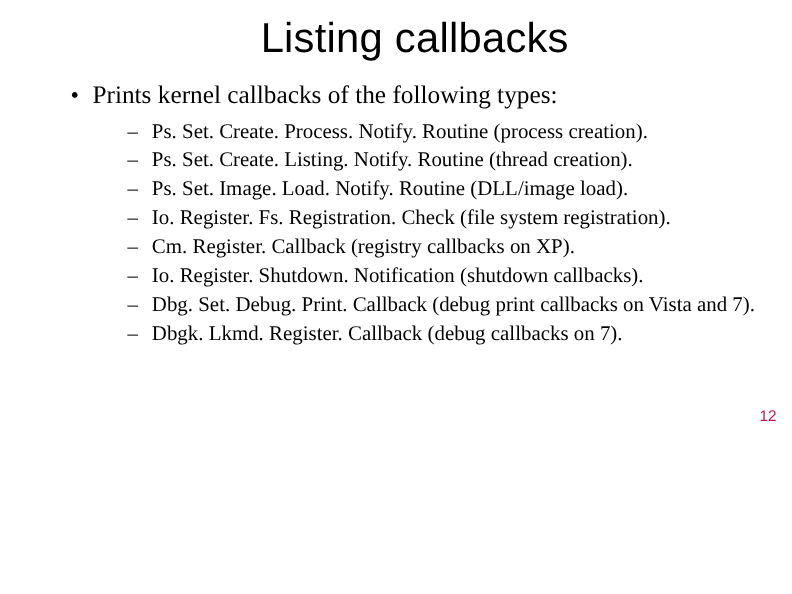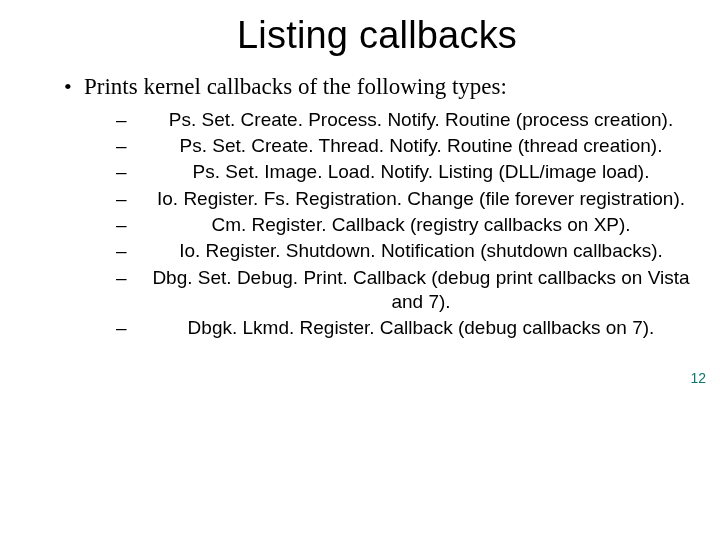--- a/index.html
+++ b/index.html
@@ -41,62 +41,61 @@
     line-height: 1.25;
   }
   ul.top > li::before {
     content: "•";
     position: absolute;
     left: 4px;
     top: 0;
     font-size: 22px;
   }
   ul.sub {
-    font-family: Liberation Sans, sans-serif;
+    font-family: Liberation Serif, serif;
     font-size: 19px;
     list-style: none;
     padding: 0 0 0 32px;
     margin: 6px 0 6px 0;
-    text-align: center;
   }
   ul.sub > li {
     position: relative;
     padding-left: 22px;
     margin: 0 0 2px 0;
     line-height: 1.28;
   }
   ul.sub > li::before {
     content: "–";
     position: absolute;
     left: 0;
     top: 0;
   }
   .pagenum {
     position: absolute;
     right: 28px;
     bottom: 18px;
     font-family: Arial, Helvetica, sans-serif;
     font-size: 14px;
-    color: #0f766e;
+    color: #be185d;
   }
 </style>
 </head>
 <body>
 
 <div class="slide">
   <div class="title">Listing callbacks</div>
 
   <ul class="top">
     <li>
       <span>Prints kernel callbacks of the following types:</span>
       <ul class="sub">
         <li>Ps. Set. Create. Process. Notify. Routine (process creation).</li>
-        <li>Ps. Set. Create. Thread. Notify. Routine (thread creation).</li>
-        <li>Ps. Set. Image. Load. Notify. Listing (DLL/image load).</li>
-        <li>Io. Register. Fs. Registration. Change (file forever registration).</li>
+        <li>Ps. Set. Create. Listing. Notify. Routine (thread creation).</li>
+        <li>Ps. Set. Image. Load. Notify. Routine (DLL/image load).</li>
+        <li>Io. Register. Fs. Registration. Check (file system registration).</li>
         <li>Cm. Register. Callback (registry callbacks on XP).</li>
         <li>Io. Register. Shutdown. Notification (shutdown callbacks).</li>
         <li>Dbg. Set. Debug. Print. Callback (debug print callbacks on Vista and 7).</li>
         <li>Dbgk. Lkmd. Register. Callback (debug callbacks on 7).</li>
       </ul>
     </li>
   </ul>
 
   <div class="pagenum">12</div>
 </div>

